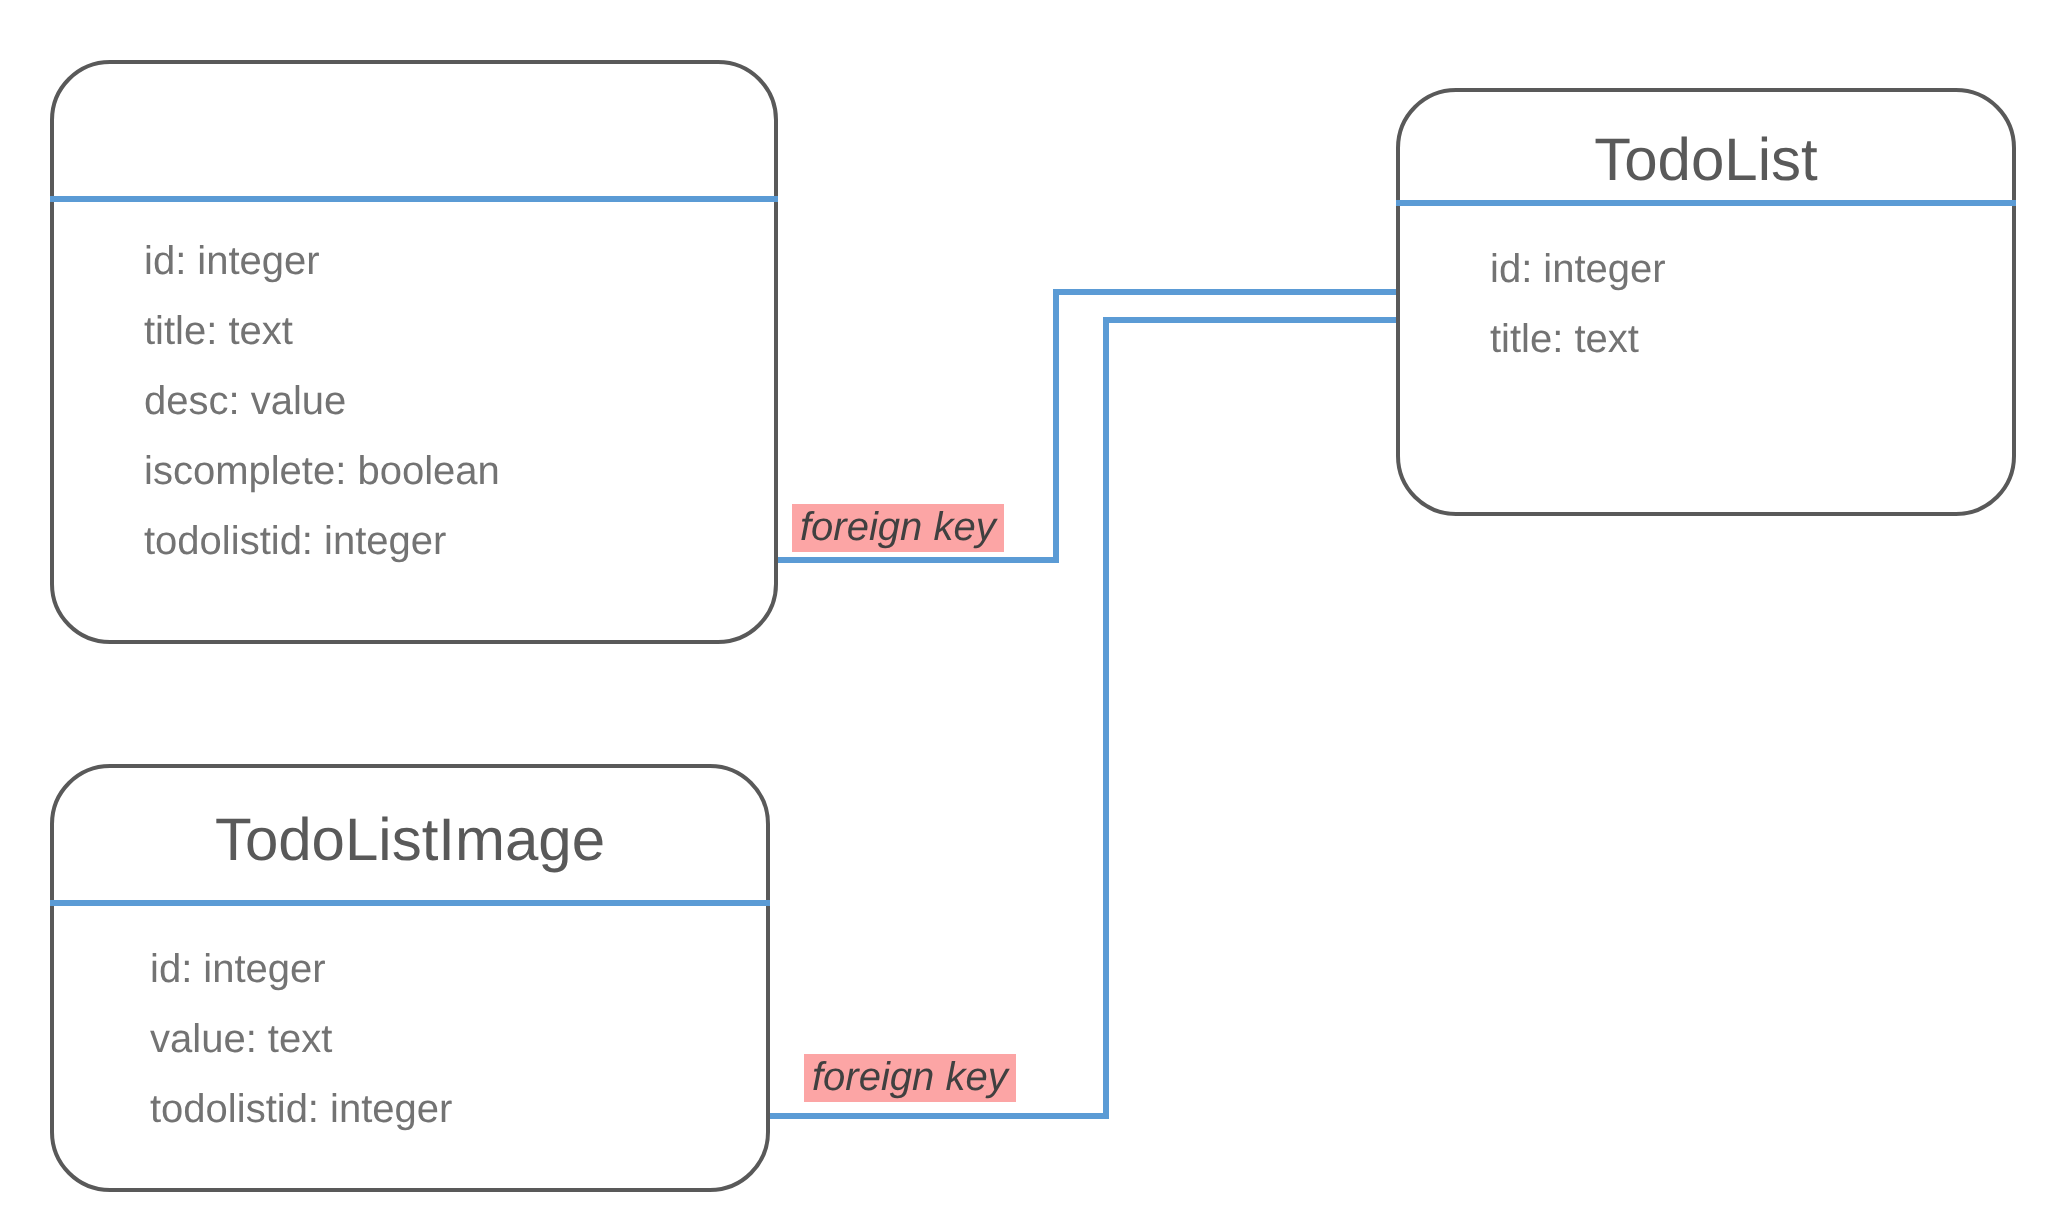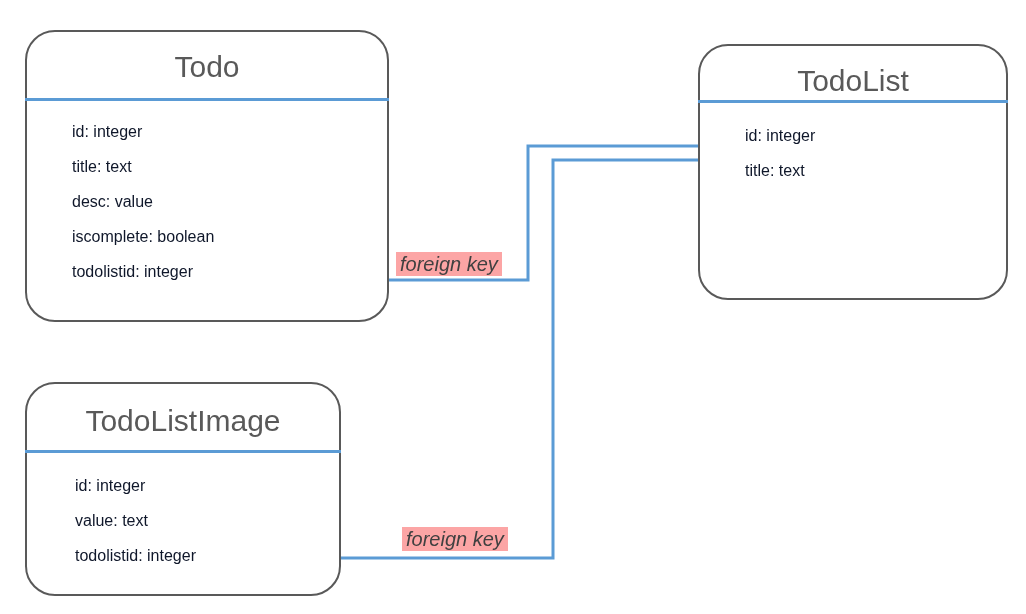--- a/index.html
+++ b/index.html
@@ -34,22 +34,22 @@
     line-height: 1;
     white-space: nowrap;
   }
   .entity-divider {
     position: absolute;
     height: 3px;
     background: #5B9BD5;
   }
   .attr-list {
     position: absolute;
-    color: #0f172a;
-    font-size: 16px;
+    color: #737373;
+    font-size: 20px;
     line-height: 35px;
     white-space: nowrap;
   }
   .attr-row {
     display: block;
   }
   .conn-svg {
     position: absolute;
     left: 0;
     top: 0;
@@ -80,41 +80,40 @@
         <path d="M0,0 L9,4 L0,8 z" fill="#5B9BD5"></path>
       </marker>
     </defs>
 
     <path d="M343,280 L528,280 L528,146 L724,146" fill="none" stroke="#5B9BD5" stroke-width="3" marker-end="url(#arrowhead)"></path>
 
     <path d="M329,558 L553,558 L553,160 L732,160" fill="none" stroke="#5B9BD5" stroke-width="3" marker-end="url(#arrowhead)"></path>
   </svg>
 
   <div class="entity" style="left:25px; top:30px; width:364px; height:292px;">
-    <div class="entity-title" style="top:20px;">Todo</div>
     <div class="entity-divider" style="left:-2px; right:-2px; top:66px;"></div>
     <div class="attr-list" style="left:45px; top:82px;">
       <span class="attr-row">id: integer</span>
       <span class="attr-row">title: text</span>
       <span class="attr-row">desc: value</span>
       <span class="attr-row">iscomplete: boolean</span>
       <span class="attr-row">todolistid: integer</span>
     </div>
   </div>
 
-  <div class="entity" style="left:698px; top:44px; width:310px; height:256px;">
+  <div class="entity" style="left:698px; top:44px; width:310px; height:214px;">
     <div class="entity-title" style="top:20px;">TodoList</div>
     <div class="entity-divider" style="left:-2px; right:-2px; top:54px;"></div>
     <div class="attr-list" style="left:45px; top:72px;">
       <span class="attr-row">id: integer</span>
       <span class="attr-row">title: text</span>
     </div>
   </div>
 
-  <div class="entity" style="left:25px; top:382px; width:316px; height:214px;">
+  <div class="entity" style="left:25px; top:382px; width:360px; height:214px;">
     <div class="entity-title" style="top:22px;">TodoListImage</div>
     <div class="entity-divider" style="left:-2px; right:-2px; top:66px;"></div>
     <div class="attr-list" style="left:48px; top:84px;">
       <span class="attr-row">id: integer</span>
       <span class="attr-row">value: text</span>
       <span class="attr-row">todolistid: integer</span>
     </div>
   </div>
 
   <div class="edge-label" style="left:396px; top:252px;">foreign key</div>

